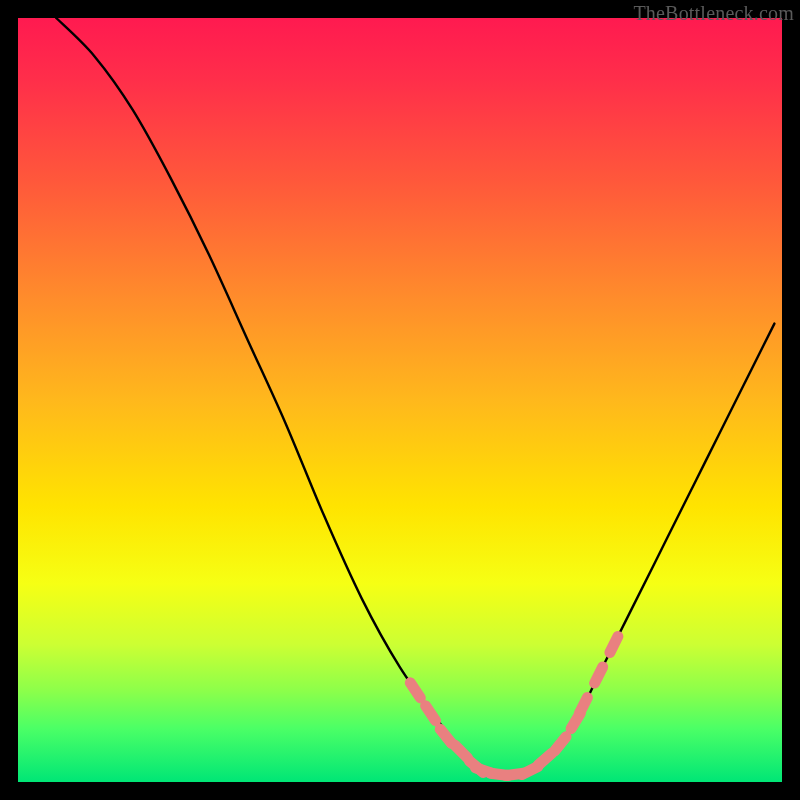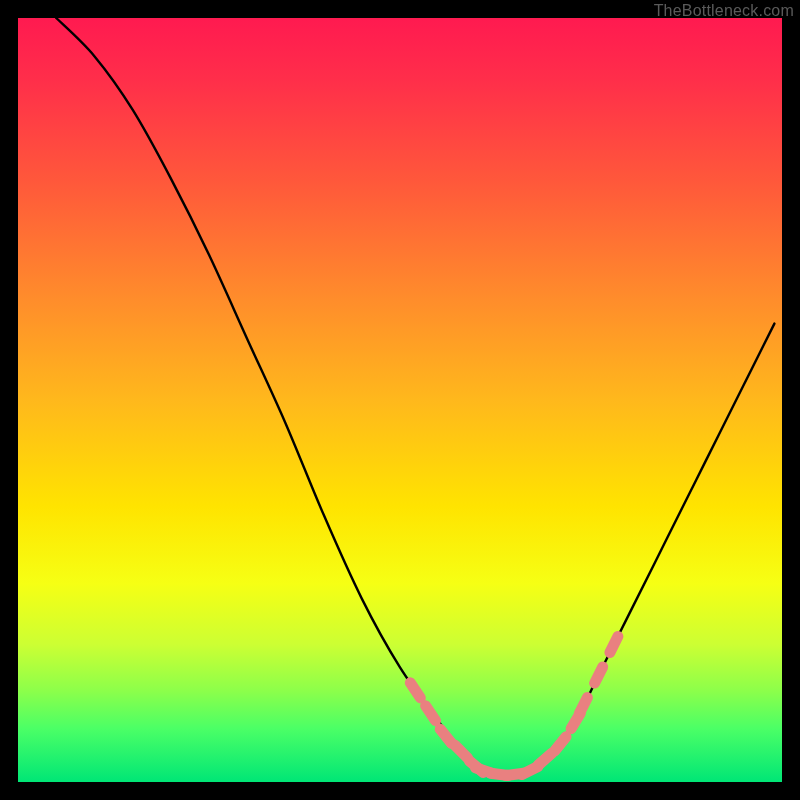--- a/index.html
+++ b/index.html
@@ -45,24 +45,25 @@
       #8dff4a 88%,
       #4bff66 93%,
       #00e676 100%
     );
   }
   .watermark {
     position: absolute;
     top: 2px;
     right: 6px;
     color: #5a5a5a;
-    font-size: 16px;
+    font-size: 20px;
     font-weight: 500;
     letter-spacing: 0.2px;
     z-index: 5;
+    font-family: Liberation Serif, serif;
   }
   svg.curve {
     position: absolute;
     left: 0;
     top: 0;
     width: 764px;
     height: 764px;
     z-index: 3;
   }
 </style>

